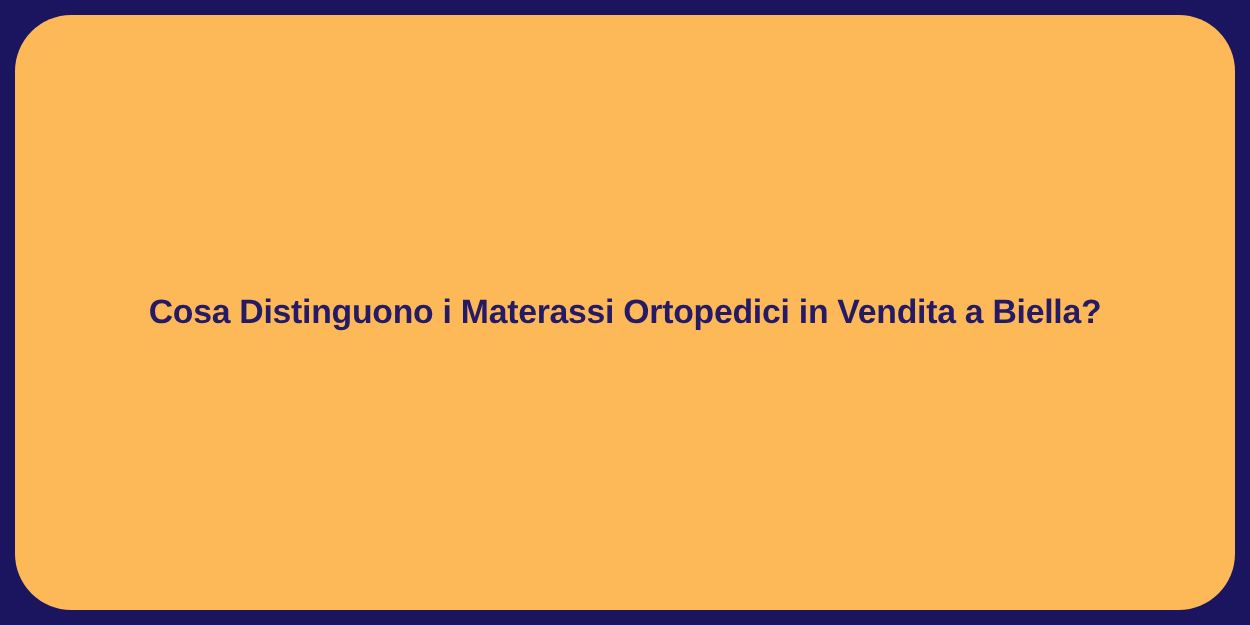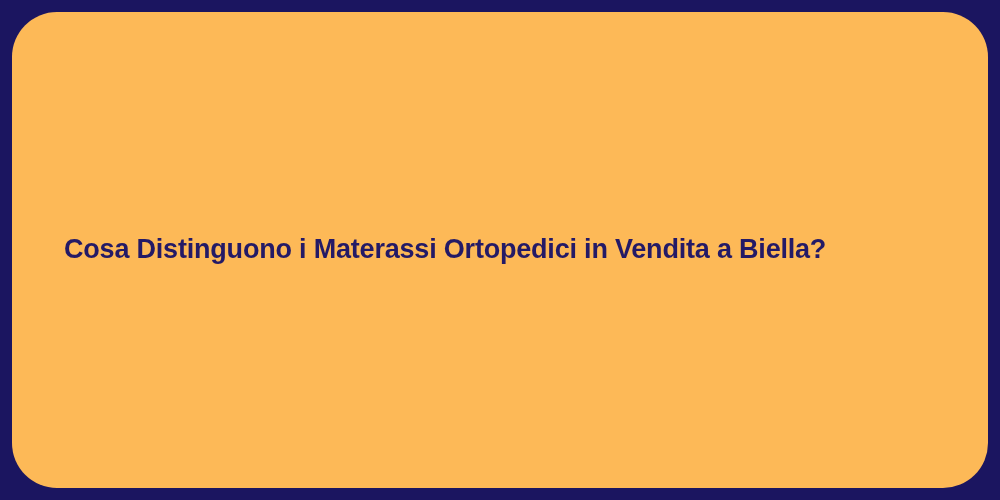--- a/index.html
+++ b/index.html
@@ -29,20 +29,21 @@
     border-radius: 45px;
     display: flex;
     align-items: center;
     justify-content: center;
   }
   #banner-heading {
     margin: 12px;
     padding: 0 40px;
     width: 100%;
     box-sizing: border-box;
+    text-align: center;
     color: #241a66;
     font-family: "Liberation Sans", sans-serif;
     font-weight: 700;
     font-size: 27px;
     line-height: 1.25;
     letter-spacing: -0.2px;
     white-space: nowrap;
   }
 </style>
 </head>

